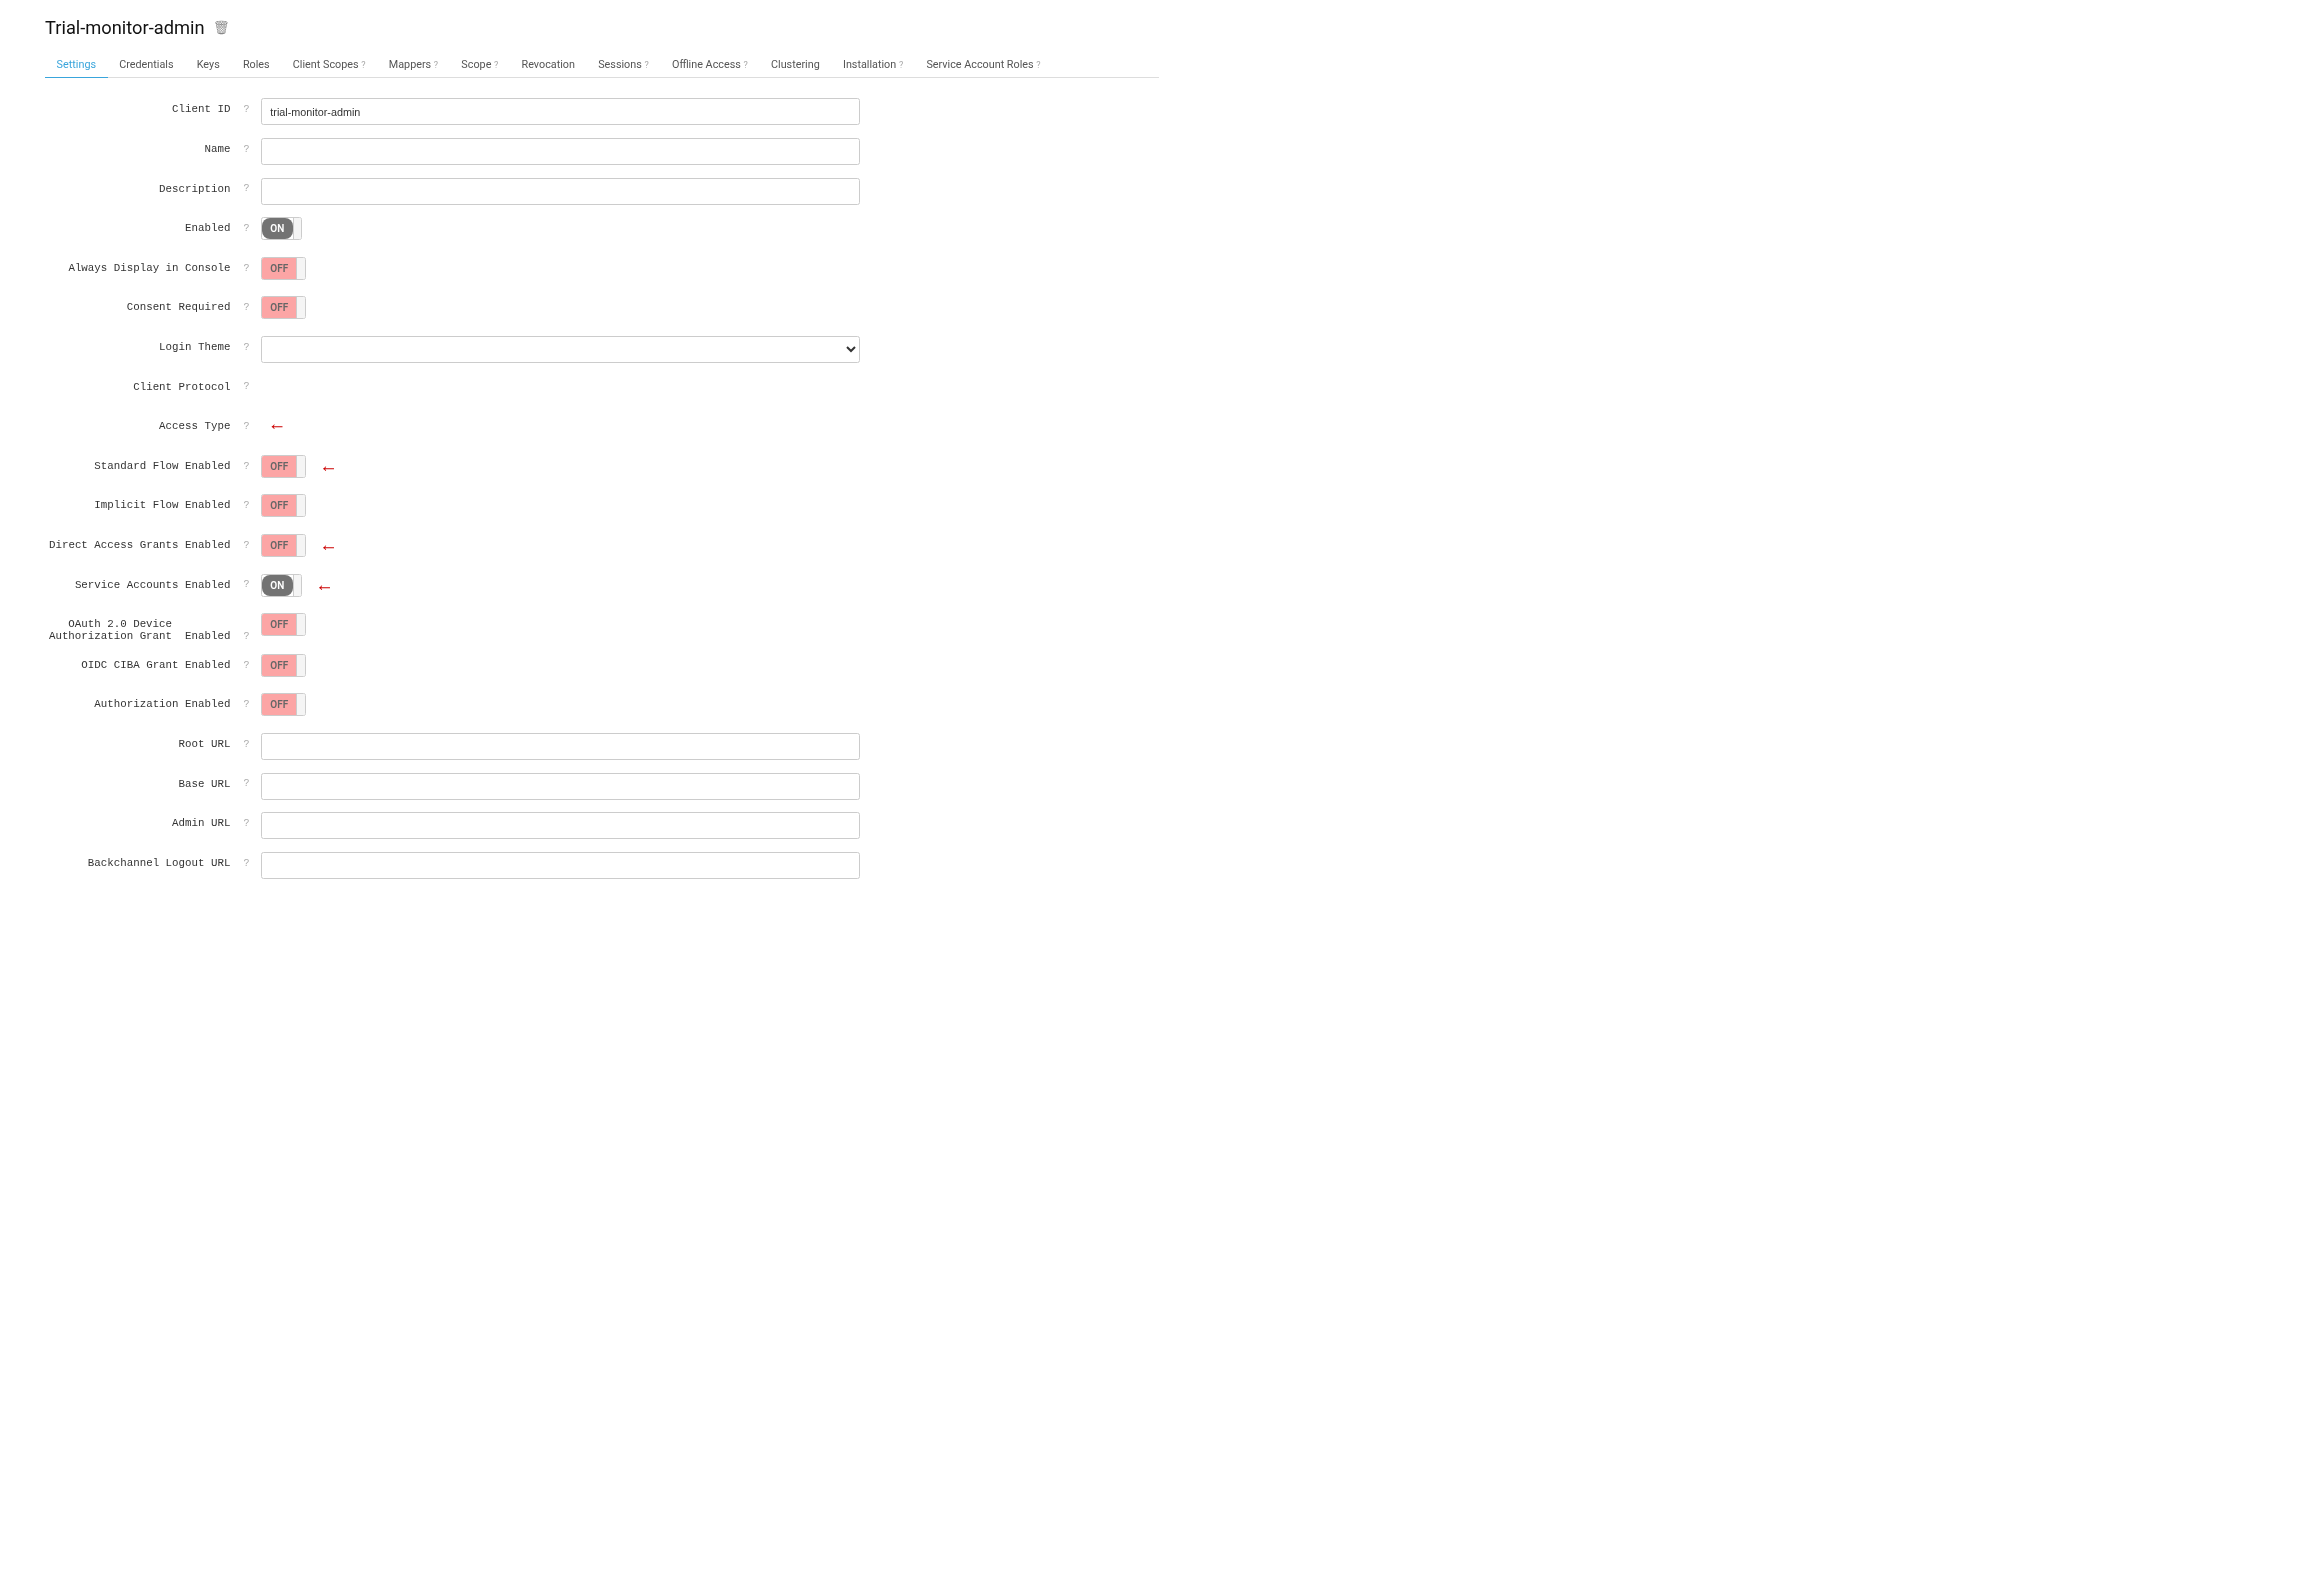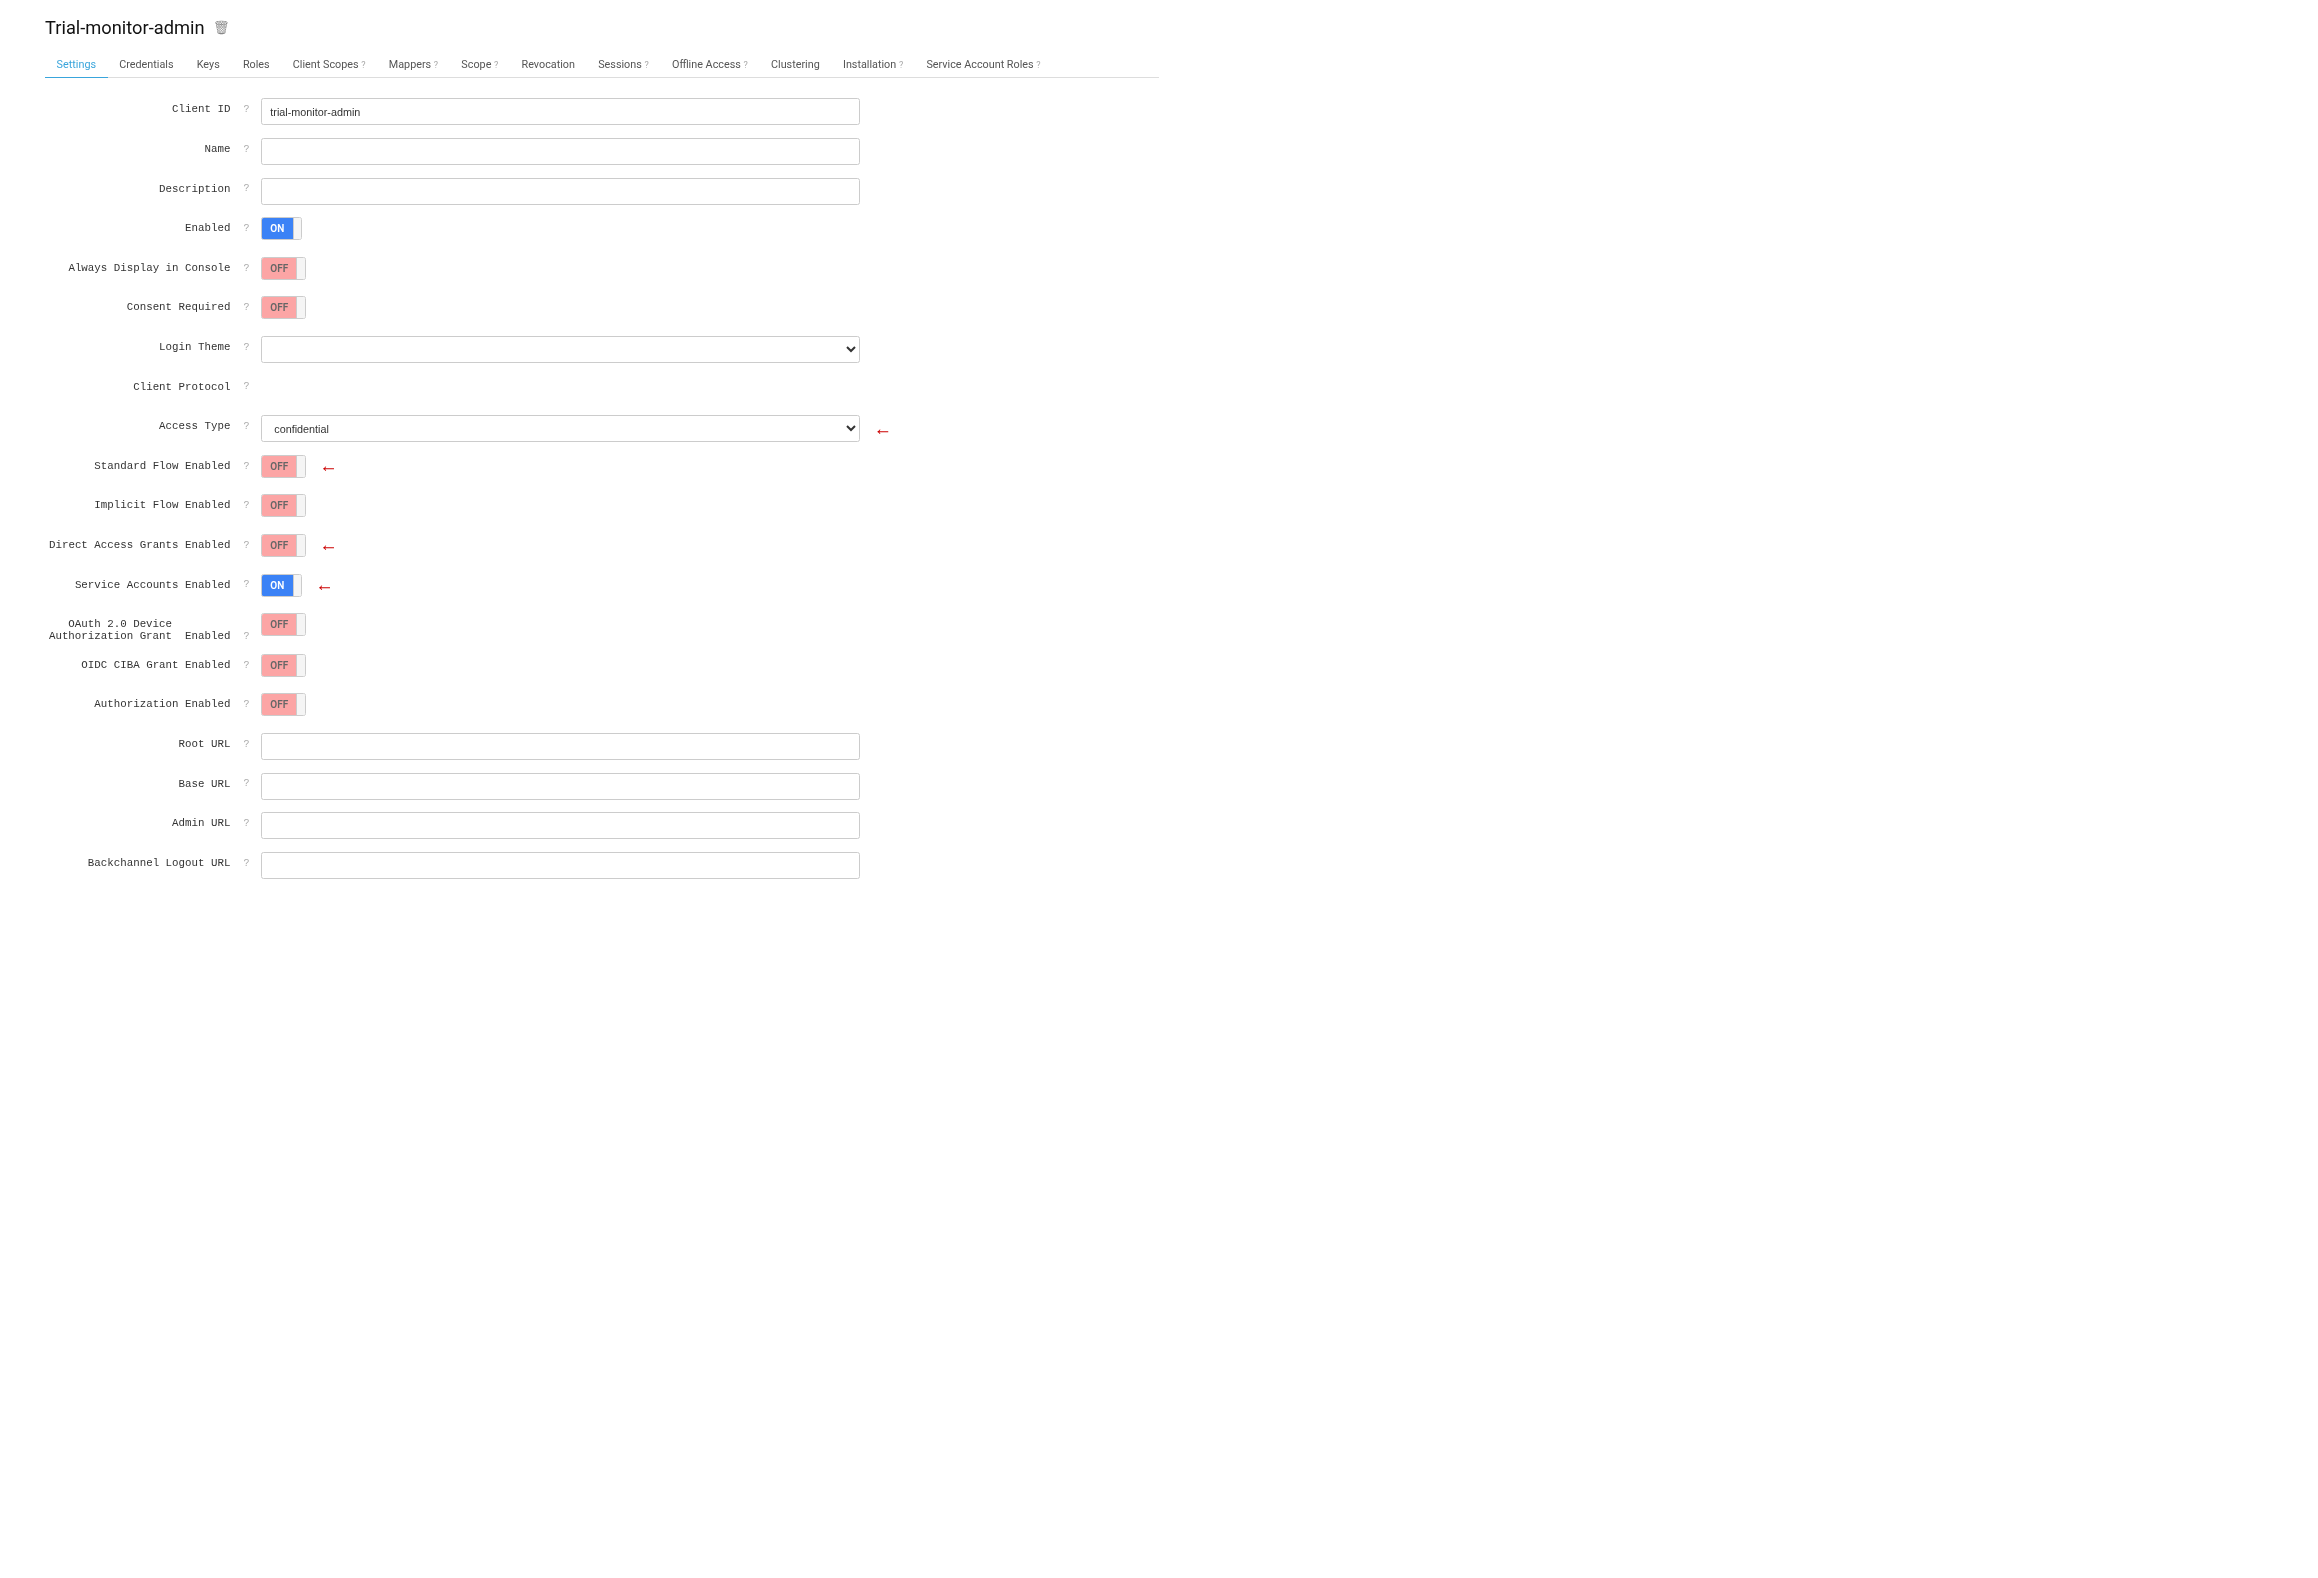--- a/index.html
+++ b/index.html
@@ -105,26 +105,27 @@
       align-items: center;
       border: 0.8px solid #ccc;
       border-radius: 2.5px;
       overflow: hidden;
       cursor: pointer;
       font-size: 10px;
       font-weight: 600;
       height: 23px;
     }
     .toggle-on {
-      background: #3b82f6;
+      background: #737373;
       color: #fff;
       padding: 0 8.3px;
       height: 100%;
       display: flex;
       align-items: center;
+      border-radius: 8px;
     }
     .toggle-off {
       background: #fca5a5;
       color: #666;
       padding: 0 8.3px;
       height: 100%;
       display: flex;
       align-items: center;
     }
     .toggle-spacer {
@@ -258,25 +259,20 @@
       <span class="help-icon">?</span>
     </div>
   </div>
 
   <div class="form-row">
     <div class="form-label">
       <span>Access Type</span>
       <span class="help-icon">?</span>
     </div>
     <div class="form-control-area">
-      <select>
-        <option value="confidential" selected="">confidential</option>
-        <option value="public">public</option>
-        <option value="bearer-only">bearer-only</option>
-      </select>
       <div class="arrow-annotation">
         <span class="red-arrow">←</span>
       </div>
     </div>
   </div>
 
   <div class="form-row">
     <div class="form-label">
       <span>Standard Flow Enabled</span>
       <span class="help-icon">?</span>

